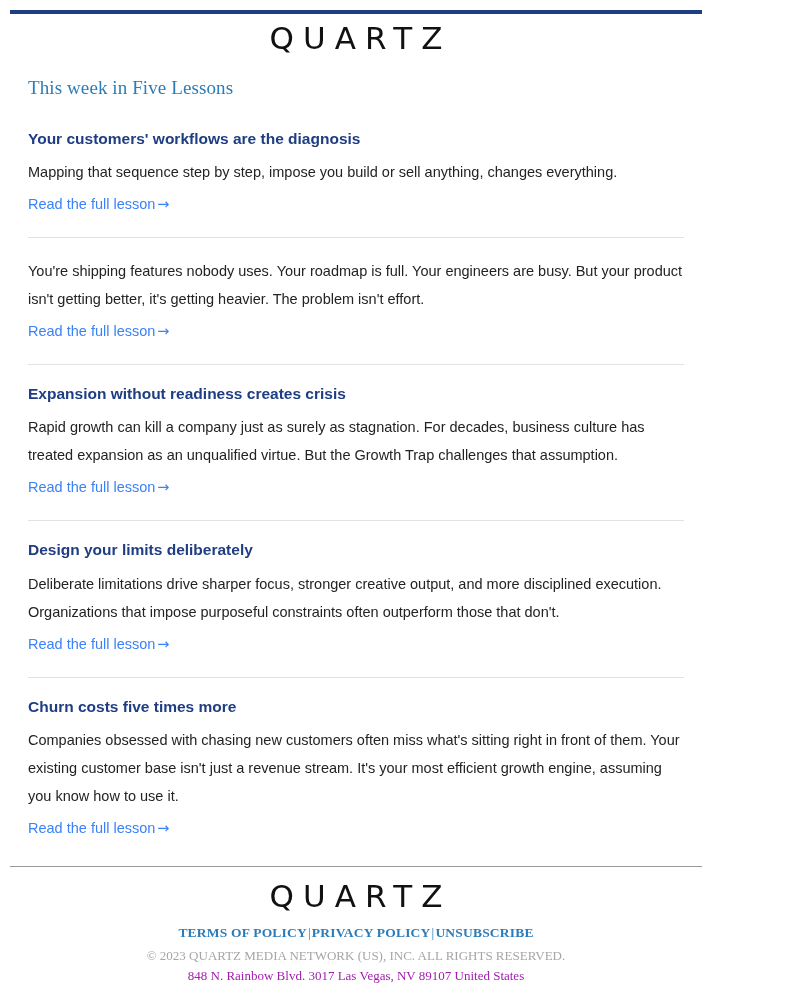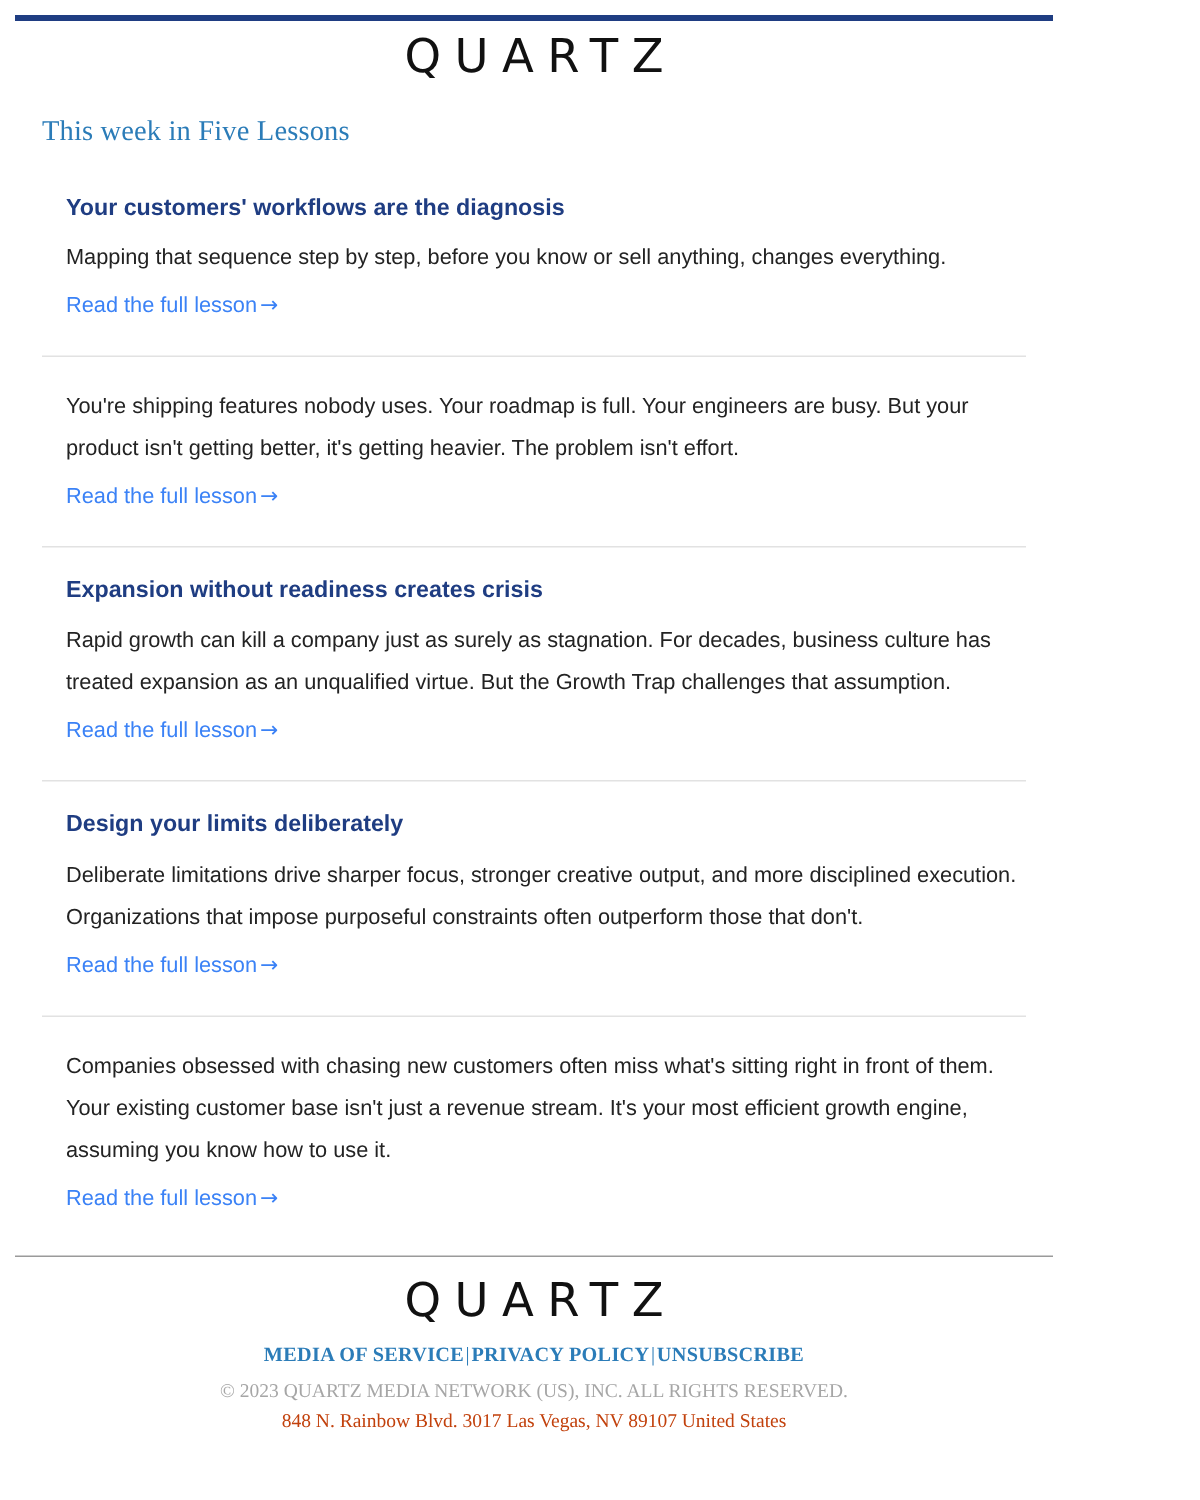--- a/index.html
+++ b/index.html
@@ -51,21 +51,20 @@
     letter-spacing: 0.1px;
   }
 
   
   .lessons {
     margin-top: 30px;
   }
   .lesson {
     padding: 0 28px;
     margin-bottom: 0;
-    margin-left: 16px;
   }
   .lesson-divider {
     height: 1px;
     background: #e2e2e2;
     margin: 19px 28px;
     border: 0;
   }
   .lesson-title {
     font-family: "Liberation Sans", sans-serif;
     font-size: 15.5px;
@@ -140,42 +139,42 @@
   .footer-copy {
     font-family: "Liberation Serif", serif;
     font-size: 13px;
     color: #a6a6a6;
     line-height: 1.55;
     margin-top: 3px;
   }
   .footer-addr {
     font-family: "Liberation Serif", serif;
     font-size: 13px;
-    color: #c2410c;
+    color: #a21caf;
     line-height: 1.55;
   }
 </style>
 </head>
 <body>
 
 <div class="page">
 
   <div class="top-rule"></div>
 
   <div class="brand-header">
     <div class="brand-logo">QUARTZ</div>
   </div>
 
   <div class="kicker">This week in Five Lessons</div>
 
   <div class="lessons">
 
     <div class="lesson">
       <div class="lesson-title">Your customers' workflows are the diagnosis</div>
-      <p class="lesson-body">Mapping that sequence step by step, before you know or sell anything, changes everything.</p>
+      <p class="lesson-body">Mapping that sequence step by step, impose you build or sell anything, changes everything.</p>
       <a class="lesson-link">
         <span>Read the full lesson</span><span class="arrow">→</span>
       </a>
     </div>
     <hr class="lesson-divider">
 
     <div class="lesson">
       <p class="lesson-body">You're shipping features nobody uses. Your roadmap is full. Your engineers are busy. But your product isn't getting better, it's getting heavier. The problem isn't effort.</p>
       <a class="lesson-link">
         <span>Read the full lesson</span><span class="arrow">→</span>
@@ -195,34 +194,35 @@
     <div class="lesson">
       <div class="lesson-title">Design your limits deliberately</div>
       <p class="lesson-body">Deliberate limitations drive sharper focus, stronger creative output, and more disciplined execution. Organizations that impose purposeful constraints often outperform those that don't.</p>
       <a class="lesson-link">
         <span>Read the full lesson</span><span class="arrow">→</span>
       </a>
     </div>
     <hr class="lesson-divider">
 
     <div class="lesson">
+      <div class="lesson-title">Churn costs five times more</div>
       <p class="lesson-body">Companies obsessed with chasing new customers often miss what's sitting right in front of them. Your existing customer base isn't just a revenue stream. It's your most efficient growth engine, assuming you know how to use it.</p>
       <a class="lesson-link">
         <span>Read the full lesson</span><span class="arrow">→</span>
       </a>
     </div>
 
   </div>
 
   <hr class="footer-rule">
 
   <div class="footer">
     <div class="footer-logo">QUARTZ</div>
 
     <div class="footer-links">
-      <a>MEDIA OF SERVICE</a><span class="sep">|</span><a>PRIVACY POLICY</a><span class="sep">|</span><a>UNSUBSCRIBE</a>
+      <a>TERMS OF POLICY</a><span class="sep">|</span><a>PRIVACY POLICY</a><span class="sep">|</span><a>UNSUBSCRIBE</a>
     </div>
 
     <div class="footer-copy">© 2023 QUARTZ MEDIA NETWORK (US), INC. ALL RIGHTS RESERVED.</div>
     <div class="footer-addr">848 N. Rainbow Blvd. 3017 Las Vegas, NV 89107 United States</div>
   </div>
 
 </div>
 
 </body></html>

